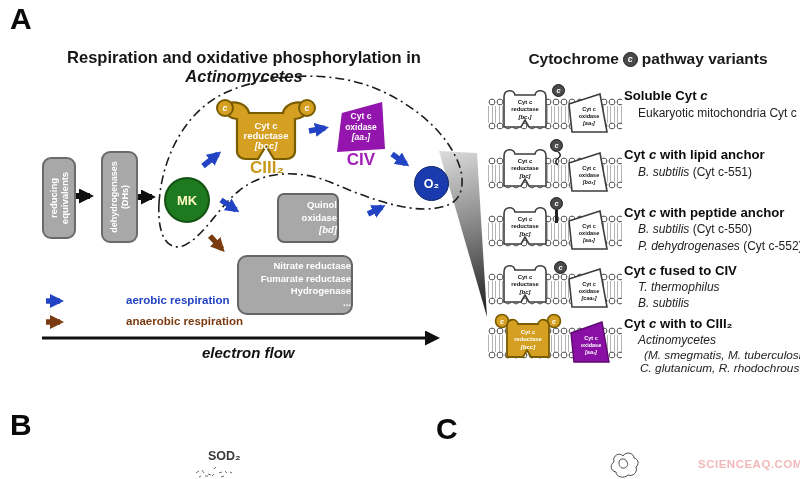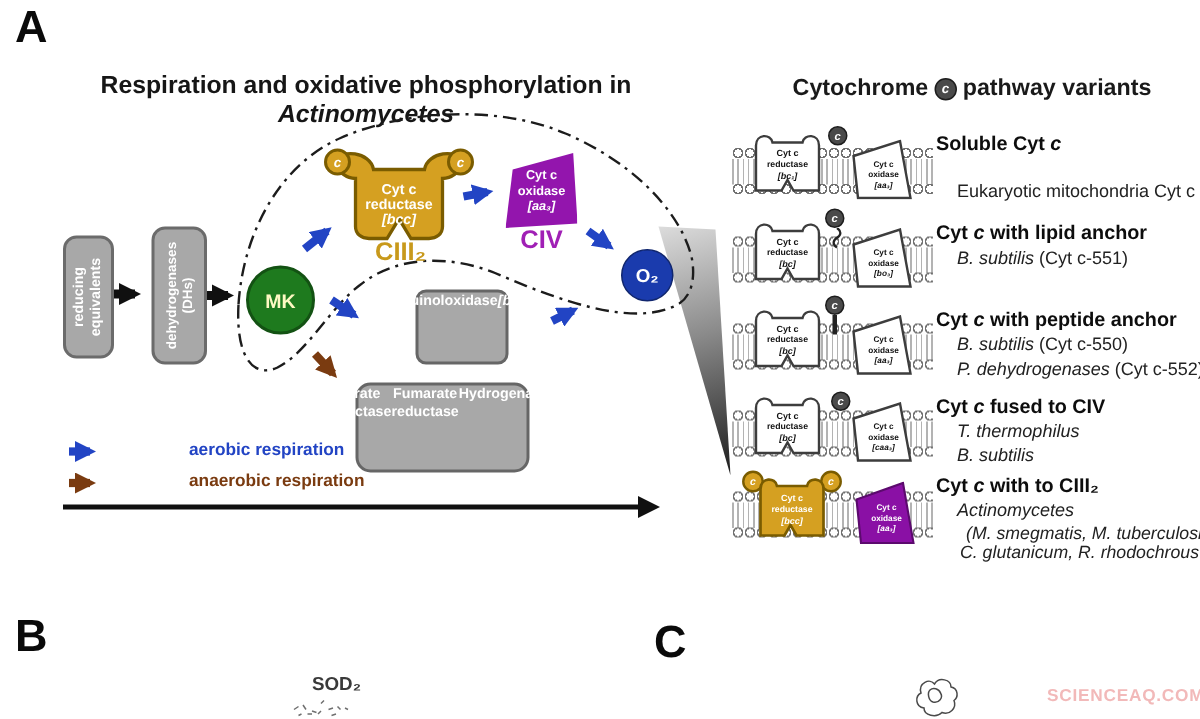--- a/index.html
+++ b/index.html
@@ -19,21 +19,21 @@
   .o2{width:33px;height:33px;border-radius:50%;background:#1a3bad;border:1.5px solid #10266e;
       display:flex;align-items:center;justify-content:center;color:#fff;font-weight:800;font-size:12.5px;z-index:3;}
   .ciii2-label{width:74px;text-align:center;color:#c8991b;font-weight:800;font-size:17px;z-index:2;}
   .civ-label{width:48px;text-align:center;color:#a020b5;font-weight:800;font-size:17px;z-index:2;}
   .pshape{z-index:2;}
   .purple-quad{width:48px;height:50px;background:#9315ad;
       clip-path:polygon(10% 22%,94% 0%,100% 94%,0% 100%);
       display:flex;flex-direction:column;align-items:center;justify-content:center;
       color:#fff;font-weight:bold;font-size:8.5px;line-height:1.25;text-align:center;z-index:2;}
   .graybox-sm{background:#a8a8a8;border:2px solid #666;border-radius:7px;color:#fff;font-weight:bold;
-      display:flex;flex-direction:row;align-items:flex-start;justify-content:center;text-align:center;z-index:2;}
+      display:flex;flex-direction:column;align-items:flex-end;justify-content:center;text-align:center;z-index:2;}
   .legend-text{font-size:11.5px;font-weight:600;margin-left:48px;}
   .eflow{font-size:15px;font-style:italic;font-weight:600;color:#111;}
   
   .vp-header{width:300px;display:flex;align-items:center;justify-content:center;gap:4px;
       font-size:15.5px;font-weight:700;color:#1a1a1a;}
   .ccoin{display:inline-flex;width:15px;height:15px;border-radius:50%;background:#4a4a4a;border:1px solid #1d1d1d;
       color:#fff;font-style:italic;font-weight:bold;font-size:9px;align-items:center;justify-content:center;box-sizing:border-box;}
   .vd{position:absolute;left:488px;width:134px;height:58px;}
   .mem{position:absolute;left:0;top:14px;width:134px;height:32px;z-index:0;
       background:repeating-linear-gradient(90deg,#b3b3b3 0 1px,rgba(0,0,0,0) 1px 3.5px);
@@ -159,20 +159,21 @@
   <div class="abs graybox-sm" style="left:237px;top:255px;width:112px;height:56px;font-size:9.5px;line-height:1.3;border-radius:10px;">
     <span>Nitrate reductase</span>
     <span>Fumarate reductase</span>
     <span>Hydrogenase</span>
     <span>...</span>
   </div>
 
   <div class="abs legend-text" style="left:78px;top:294px;color:#2244c4;">aerobic respiration</div>
   <div class="abs legend-text" style="left:78px;top:315px;color:#7a3b10;">anaerobic respiration</div>
 
+  <div class="abs eflow" style="left:202px;top:344px;">electron flow</div>
 
   <div class="abs vp-header" style="left:498px;top:50px;">
     <span>Cytochrome</span>
     <span class="ccoin">c</span>
     <span>pathway variants</span>
   </div>
 
   <div class="vd" style="top:84px;">
     <div class="mem"></div>
     <svg class="psvg" style="left:8px;top:3px;" width="58" height="42" viewBox="0 0 58 42">
@@ -185,21 +186,21 @@
       <polygon points="1,11 32,1 39,39 4,39" fill="#fff" stroke="#3d3d3d" stroke-width="1.6"></polygon>
       <text x="21" y="18" text-anchor="middle" font-size="5.5" font-weight="bold" fill="#111">Cyt c</text>
       <text x="21" y="25" text-anchor="middle" font-size="5.5" font-weight="bold" fill="#111">oxidase</text>
       <text x="21" y="32" text-anchor="middle" font-size="5.5" font-weight="bold" font-style="italic" fill="#111">[aa₃]</text>
     </svg>
     <div class="ccirc" style="left:64px;top:0px;">c</div>
   </div>
   <div class="vt-title" style="top:88px;">
     <span>Soluble Cyt </span><span class="it">c</span><span></span>
   </div>
-  <div class="vt-line" style="top:120px;">
+  <div class="vt-line" style="top:106px;">
     <span class="sp"></span><span>Eukaryotic mitochondria Cyt c</span>
   </div>
 
   <div class="vd" style="top:143px;">
     <div class="mem"></div>
     <svg class="psvg" style="left:8px;top:3px;" width="58" height="42" viewBox="0 0 58 42">
       <path d="M8,10 C8,2 18,2 19,8 L39,8 C40,2 50,2 50,10 L50,40 L33,40 L29,33 L25,40 L8,40 Z" fill="#fff" stroke="#3d3d3d" stroke-width="1.6"></path>
       <text x="29" y="17" text-anchor="middle" font-size="6" font-weight="bold" fill="#111">Cyt c</text>
       <text x="29" y="24" text-anchor="middle" font-size="5.8" font-weight="bold" fill="#111">reductase</text>
       <text x="29" y="32" text-anchor="middle" font-size="6" font-weight="bold" font-style="italic" fill="#111">[bc]</text>

